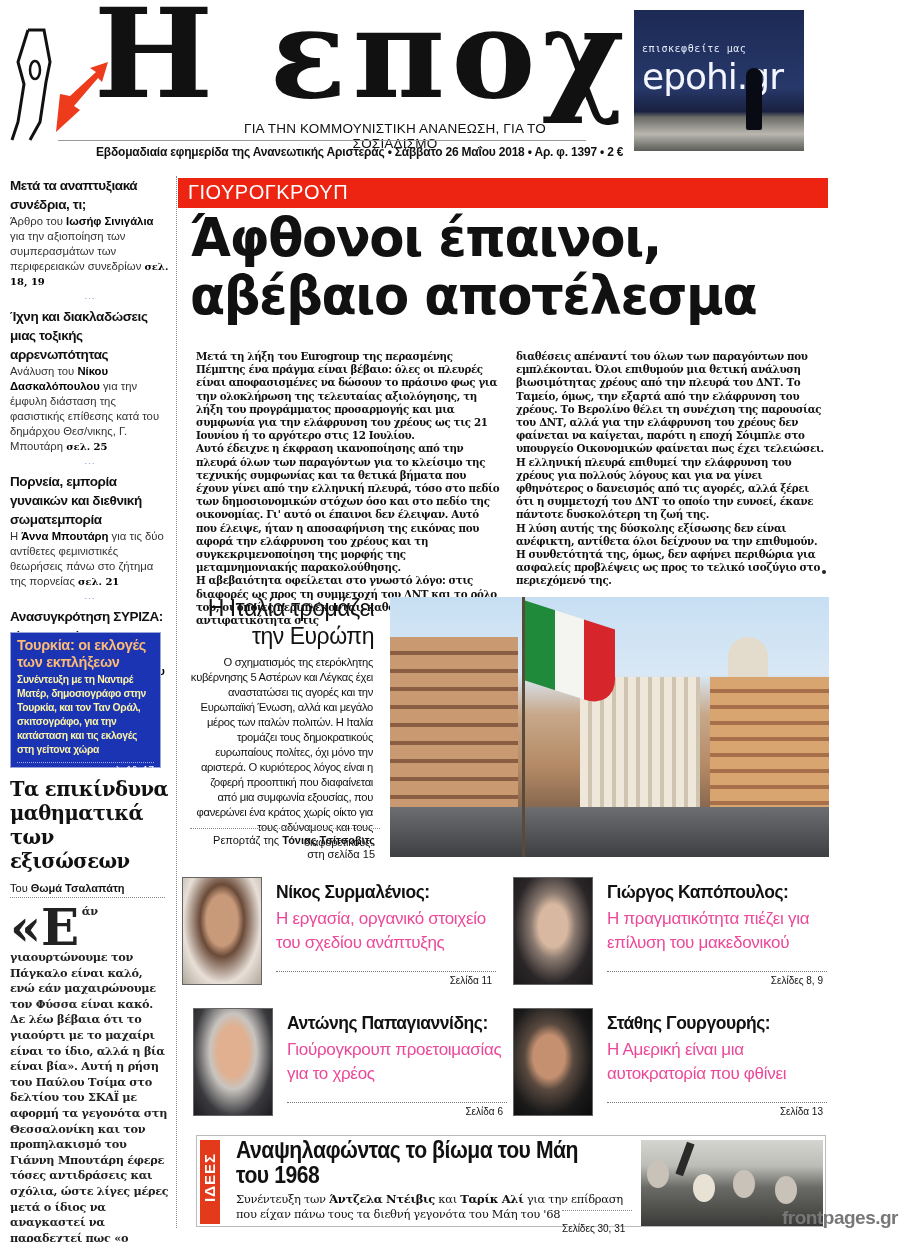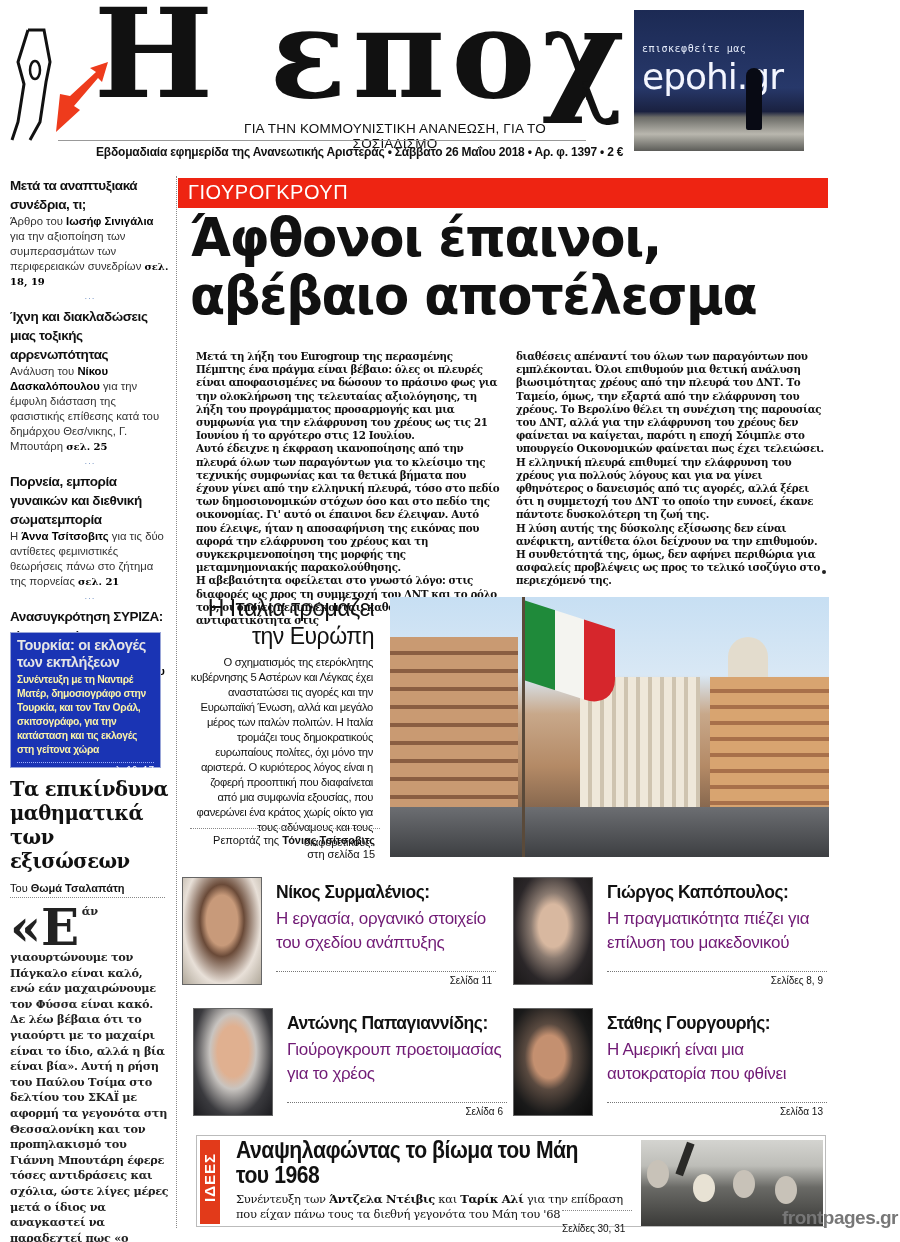--- a/index.html
+++ b/index.html
@@ -22,21 +22,21 @@
   #sidebar { left: 10px; top: 176px; width: 160px; }
   .sb-item { margin-bottom: 6px; }
   .sb-title { font-family: "Liberation Sans", sans-serif; font-weight: bold; font-size: 14.5px; line-height: 19px; letter-spacing: -0.4px; transform: scaleX(0.9); transform-origin: left; white-space: nowrap; }
   .sb-body { font-size: 11.3px; line-height: 15px; color: #333; }
   .sb-body b { color: #000; }
   .sb-page { font-family: "DejaVu Serif", serif; font-weight: 900; font-size: 10px; color: #000; }
   .sb-sep { text-align: center; color: #6b8cc0; font-size: 8px; line-height: 8px; margin: 2px 0 4px; letter-spacing: 1px; }
   #sidebar-divider { left: 176px; top: 176px; width: 0; height: 1052px; border-left: 1px dotted #888; }
 
   #turkey-box { left: 10px; top: 632px; width: 151px; height: 136px; background: #1a34b4; border: 1px solid #9aa6d8; padding: 4px 6px; color: #fff; }
-  #turkey-title { font-weight: bold; font-size: 14.5px; line-height: 17px; color: #e5e5e5; letter-spacing: -0.3px; }
+  #turkey-title { font-weight: bold; font-size: 14.5px; line-height: 17px; color: #fdba74; letter-spacing: -0.3px; }
   #turkey-body { font-weight: bold; font-size: 10.3px; line-height: 14px; color: #fbf3a8; margin-top: 2px; letter-spacing: -0.3px; }
   #turkey-rule { border-top: 1px dotted #9fb0ff; margin: 5px 0 2px; }
   #turkey-pages { text-align: right; font-size: 10px; color: #fff; }
 
   #math-title { left: 10px; top: 778px; width: 160px; font-family: "DejaVu Serif", serif; font-weight: bold; font-size: 19.5px; line-height: 24px; letter-spacing: -0.5px; }
   #math-author { left: 10px; top: 882px; width: 155px; font-size: 11px; border-bottom: 1px dotted #888; padding-bottom: 3px; }
   #math-body { left: 10px; top: 904px; width: 160px; font-family: "DejaVu Serif", serif; font-weight: bold; font-size: 11.3px; line-height: 15.6px; color: #222; letter-spacing: -0.3px; }
   #dropcap { float: left; font-family: "DejaVu Serif", serif; font-weight: 900; font-size: 50px; line-height: 44px; margin-right: 3px; margin-top: 2px; }
   #math-continue { left: 20px; top: 1218px; width: 145px; text-align: right; font-size: 11.5px; margin-top: 32px; }
 
@@ -56,21 +56,21 @@
   #italy-credit { left: 190px; top: 833px; width: 185px; text-align: right; font-size: 11px; line-height: 14px; }
   #italy-photo { left: 390px; top: 597px; width: 439px; height: 260px; background: linear-gradient(#c7dff3 0%, #d9e8f5 30%, #c8a88a 45%, #b48a66 65%, #8a6a50 80%, #4a4038 100%); overflow: hidden; }
   .bldg { position: absolute; }
   #flag-pole { left: 132px; top: 0; width: 3px; height: 260px; background: #5a4a3a; }
   #flag { left: 135px; top: 18px; width: 90px; height: 80px; background: linear-gradient(90deg, #1f8a3a 0 33%, #f4f4f0 33% 66%, #d6262c 66% 100%); transform: skewY(18deg); border-radius: 0 0 30px 0; }
 
   
   .col-card { position: absolute; width: 310px; height: 110px; }
   .col-photo { position: absolute; left: 0; top: 0; width: 80px; height: 108px; border: 1px solid #666; }
   .col-name { position: absolute; left: 94px; top: 4px; font-weight: bold; font-size: 19px; letter-spacing: -0.5px; white-space: nowrap; transform: scaleX(0.92); transform-origin: left; }
-  .col-sub { position: absolute; left: 94px; top: 30px; width: 230px; font-size: 17px; line-height: 24px; color: #701a75; letter-spacing: -0.3px; }
+  .col-sub { position: absolute; left: 94px; top: 30px; width: 230px; font-size: 17px; line-height: 24px; color: #ec4899; letter-spacing: -0.3px; }
   .col-rule { position: absolute; left: 94px; top: 94px; width: 220px; border-top: 1px dotted #777; }
   .col-page { position: absolute; right: 0; top: 98px; font-size: 10px; }
 
   
   #ideas-box { left: 196px; top: 1135px; width: 630px; height: 92px; border: 1px solid #bbb; }
   #ideas-tag { left: 200px; top: 1140px; width: 20px; height: 84px; background: #e23a1a; }
   #ideas-tag-label { position: absolute; left: 1px; top: 62px; color: #fff; font-size: 15px; font-weight: bold; transform: rotate(-90deg); transform-origin: left top; letter-spacing: 1px; }
   #ideas-title { left: 236px; top: 1138px; width: 400px; font-weight: bold; font-size: 23px; line-height: 25px; letter-spacing: -0.5px; transform: scaleX(0.92); transform-origin: left; }
   #ideas-sub { left: 236px; top: 1192px; width: 400px; font-family: "DejaVu Serif", serif; font-size: 11.5px; line-height: 15px; letter-spacing: -0.3px; }
   #ideas-rule { left: 562px; top: 1210px; width: 70px; border-top: 1px dotted #888; }
@@ -105,21 +105,21 @@
       <div class="sb-body"><span>Άρθρο του </span><b>Ιωσήφ Σινιγάλια</b><span> για την αξιοποίηση των συμπερασμάτων των περιφερειακών συνεδρίων </span><span class="sb-page">σελ. 18, 19</span></div>
     </div>
     <div class="sb-sep">···</div>
     <div class="sb-item">
       <div class="sb-title" style="white-space: normal; transform: none; font-size: 13.5px;">Ίχνη και διακλαδώσεις μιας τοξικής αρρενωπότητας</div>
       <div class="sb-body"><span>Ανάλυση του </span><b>Νίκου Δασκαλόπουλου</b><span> για την έμφυλη διάσταση της φασιστικής επίθεσης κατά του δημάρχου Θεσ/νικης, Γ. Μπουτάρη </span><span class="sb-page">σελ. 25</span></div>
     </div>
     <div class="sb-sep">···</div>
     <div class="sb-item">
       <div class="sb-title" style="white-space: normal; transform: none; font-size: 13.5px;">Πορνεία, εμπορία γυναικών και διεθνική σωματεμπορία</div>
-      <div class="sb-body"><span>Η </span><b>Άννα Τσίτσοβιτς</b><span> για τις δύο αντίθετες φεμινιστικές θεωρήσεις πάνω στο ζήτημα της πορνείας </span><span class="sb-page">σελ. 21</span></div>
+      <div class="sb-body"><span>Η </span><b>Άννα Μπουτάρη</b><span> για τις δύο αντίθετες φεμινιστικές θεωρήσεις πάνω στο ζήτημα της πορνείας </span><span class="sb-page">σελ. 21</span></div>
     </div>
     <div class="sb-sep">···</div>
     <div class="sb-item">
       <div class="sb-title" style="white-space: normal; transform: none; font-size: 13.5px;">Ανασυγκρότηση ΣΥΡΙΖΑ: είναι εφικτή και με ποιες προϋποθέσεις;</div>
       <div class="sb-body"><span>Άρθρο του </span><b>Αντώνη Βασιλείου</b><span> για την πορεία και τα επίδικα του κόμματος </span><span class="sb-page">σελ. 22, 23</span></div>
     </div>
   </div>
 <div id="sidebar-divider" class="abs"></div>
 
 <div id="turkey-box" class="abs">

